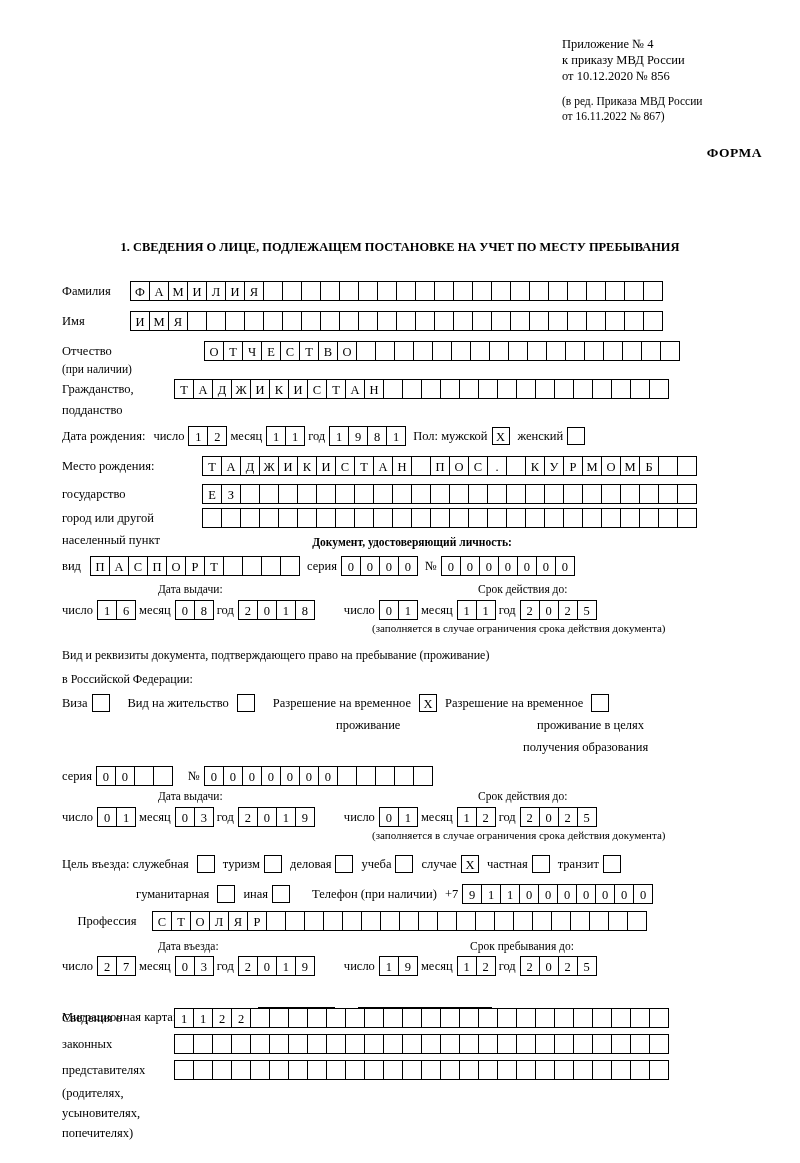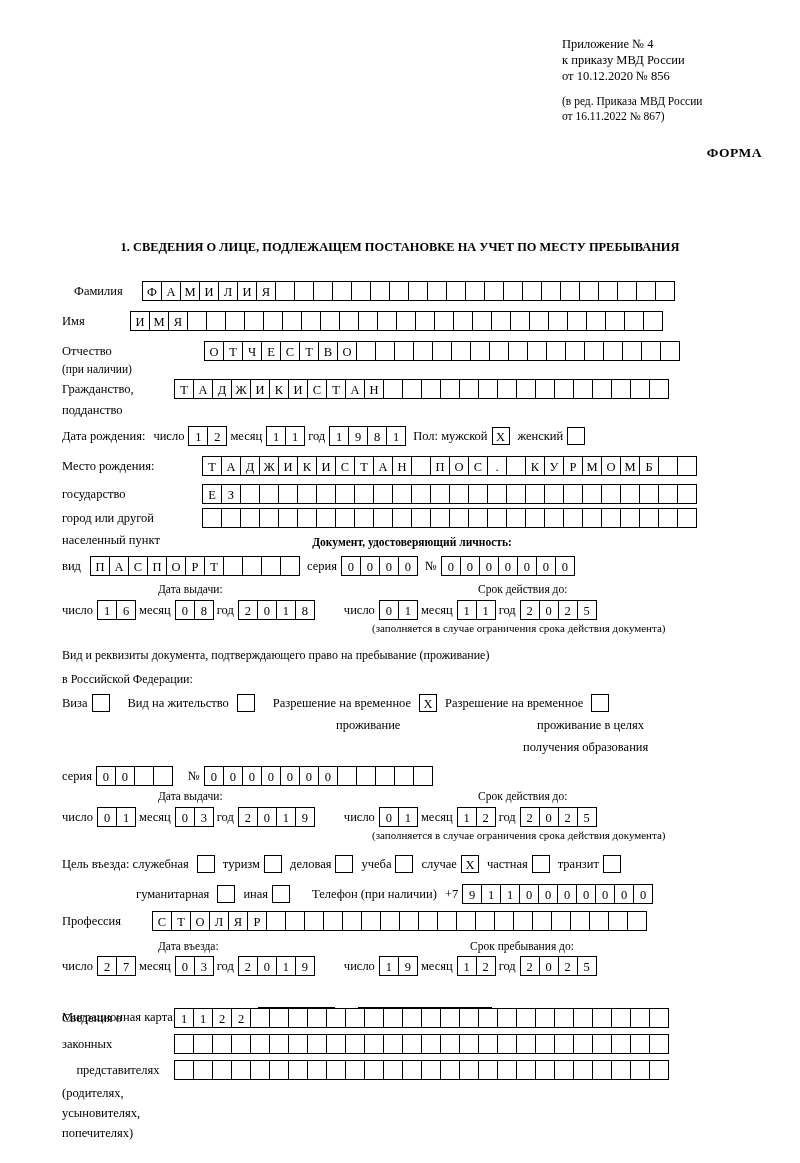--- a/index.html
+++ b/index.html
@@ -72,21 +72,21 @@
       <div>(в ред. Приказа МВД России</div>
       <div>от 16.11.2022 № 867)</div>
     </div>
   </div>
   <div class="forma">ФОРМА</div>
 
   <div class="title">
   </div>
   <div class="section1">1. СВЕДЕНИЯ О ЛИЦЕ, ПОДЛЕЖАЩЕМ ПОСТАНОВКЕ НА УЧЕТ ПО МЕСТУ ПРЕБЫВАНИЯ</div>
 
-  <div class="row" style="top:281px;left:62px;margin-left:12px;">
+  <div class="row" style="top:281px;left:62px;">
     <span class="lbl" style="width:68px;">Фамилия</span>
     <span class="boxes">
         <span class="bx">Ф</span>
         <span class="bx">А</span>
         <span class="bx">М</span>
         <span class="bx">И</span>
         <span class="bx">Л</span>
         <span class="bx">И</span>
         <span class="bx">Я</span>
         <span class="bx"></span>
@@ -554,21 +554,21 @@
         <span class="bx">0</span>
         <span class="bx">0</span>
         <span class="bx">0</span>
         <span class="bx">0</span>
         <span class="bx">0</span>
         <span class="bx">0</span>
       </span>
   </div>
 
   <div class="row" style="top:911px;left:62px;">
-    <span class="lbl" style="width:90px;">Профессия</span>
+    <span class="lbl" style="width:90px;text-align:center;">Профессия</span>
     <span class="boxes">
         <span class="bx">С</span>
         <span class="bx">Т</span>
         <span class="bx">О</span>
         <span class="bx">Л</span>
         <span class="bx">Я</span>
         <span class="bx">Р</span>
         <span class="bx"></span>
         <span class="bx"></span>
         <span class="bx"></span>
@@ -712,21 +712,21 @@
         <span class="bx"></span>
         <span class="bx"></span>
         <span class="bx"></span>
         <span class="bx"></span>
         <span class="bx"></span>
         <span class="bx"></span>
         <span class="bx"></span>
       </span>
   </div>
   <div class="row" style="top:1060px;left:62px;">
-    <span class="lbl" style="width:112px;text-align:center;">представителях</span>
+    <span class="lbl" style="width:112px;">представителях</span>
     <span class="boxes">
         <span class="bx"></span>
         <span class="bx"></span>
         <span class="bx"></span>
         <span class="bx"></span>
         <span class="bx"></span>
         <span class="bx"></span>
         <span class="bx"></span>
         <span class="bx"></span>
         <span class="bx"></span>

